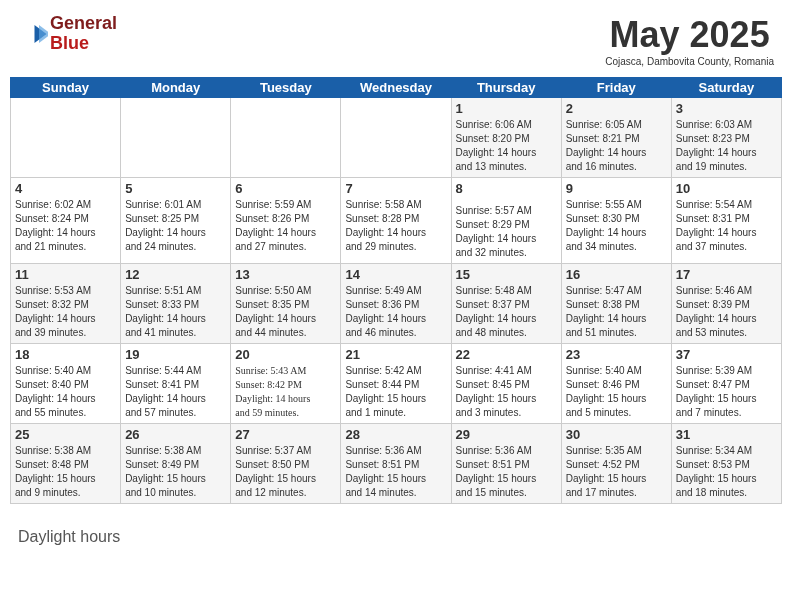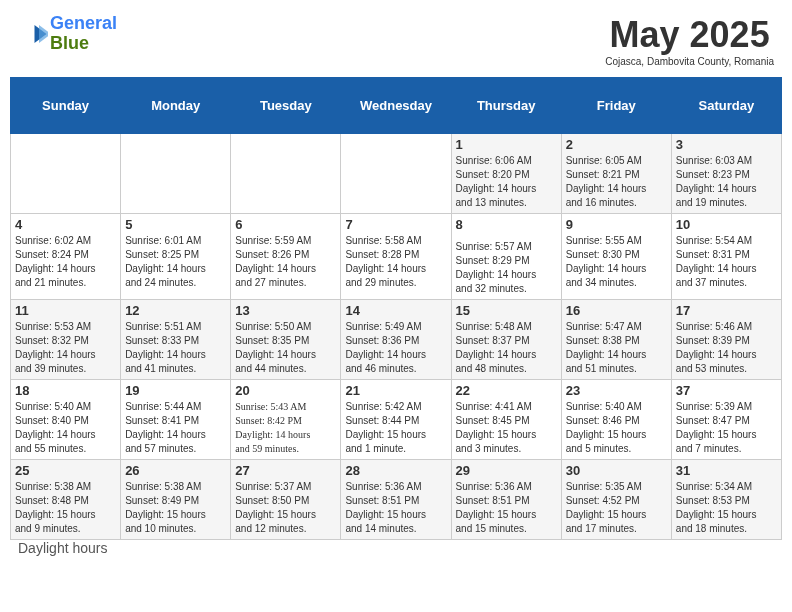--- a/index.html
+++ b/index.html
@@ -22,26 +22,26 @@
       align-items: center;
     }
     .logo-text {
       display: flex;
       flex-direction: column;
       line-height: 1.1;
     }
     .logo-general {
       font-size: 18px;
       font-weight: bold;
-      color: #3b82f6;
+      color: #7f1d1d;
     }
     .logo-blue {
       font-size: 18px;
       font-weight: bold;
-      color: #4d7c0f;
+      color: #b91c1c;
     }
     .logo-icon {
       width: 30px;
       height: 30px;
       margin-right: 2px;
     }
     .title-block {
       text-align: center;
     }
     .month-year {
@@ -56,21 +56,21 @@
     .calendar {
       width: 100%;
       border-collapse: collapse;
       border: 1px solid #ccc;
     }
     .calendar th {
       background: #1a5fa8;
       color: #fff;
       font-size: 13px;
       font-weight: bold;
-      padding: 20px 4px;
+      padding: 2px 4px;
       text-align: center;
       border: 1px solid #1a5fa8;
     }
     .calendar td {
       vertical-align: top;
       border: 1px solid #ccc;
       width: calc(100% / 7);
       padding: 3px 4px;
       background: #fff;
       min-height: 80px;
@@ -90,22 +90,22 @@
     }
     .day-info {
       font-size: 10px;
       color: #333;
       line-height: 1.4;
     }
     .empty-cell {
       background: #fff !important;
     }
     .footer {
-      margin-top: 0;
-      font-size: 14px;
+      margin-top: 24px;
+      font-size: 16px;
       color: #555;
       text-align: left;
       padding-left: 8px;
     }
   </style>
 </head>
 <body>
 
 <div class="header">
   <div class="logo">

